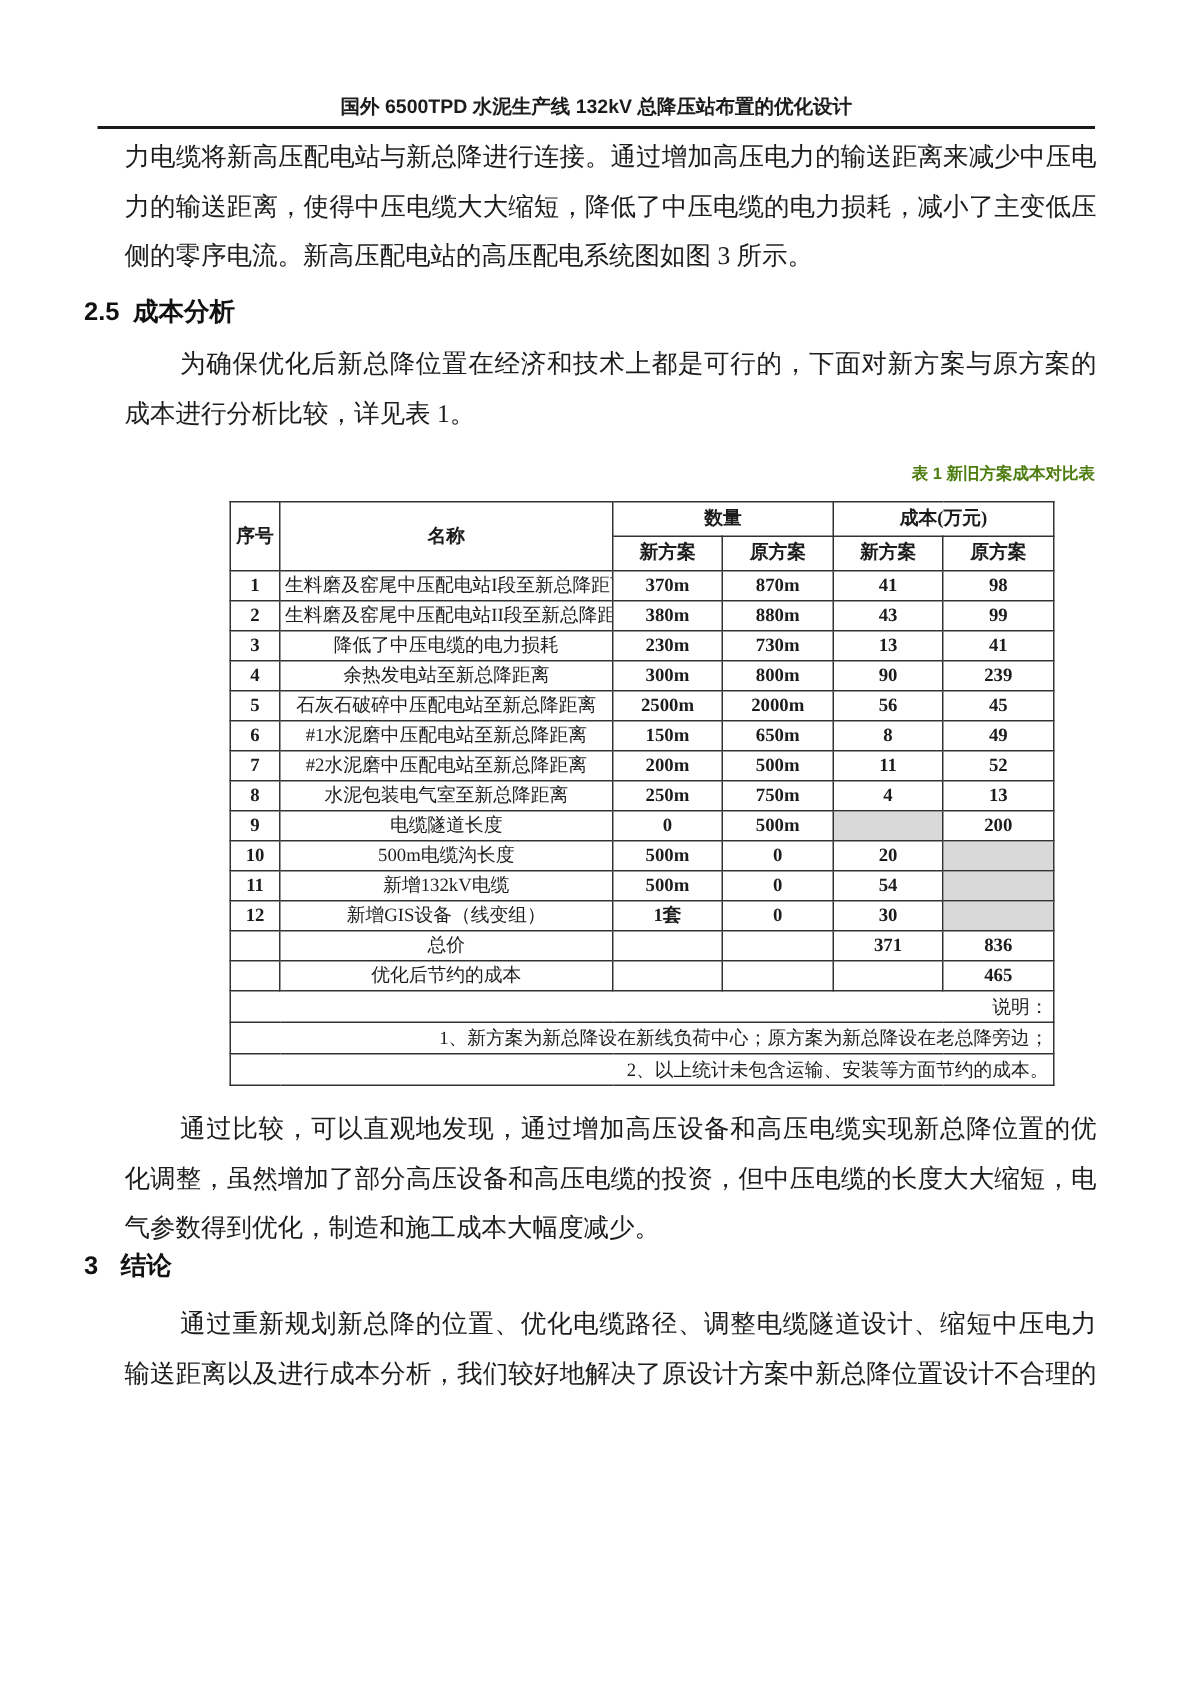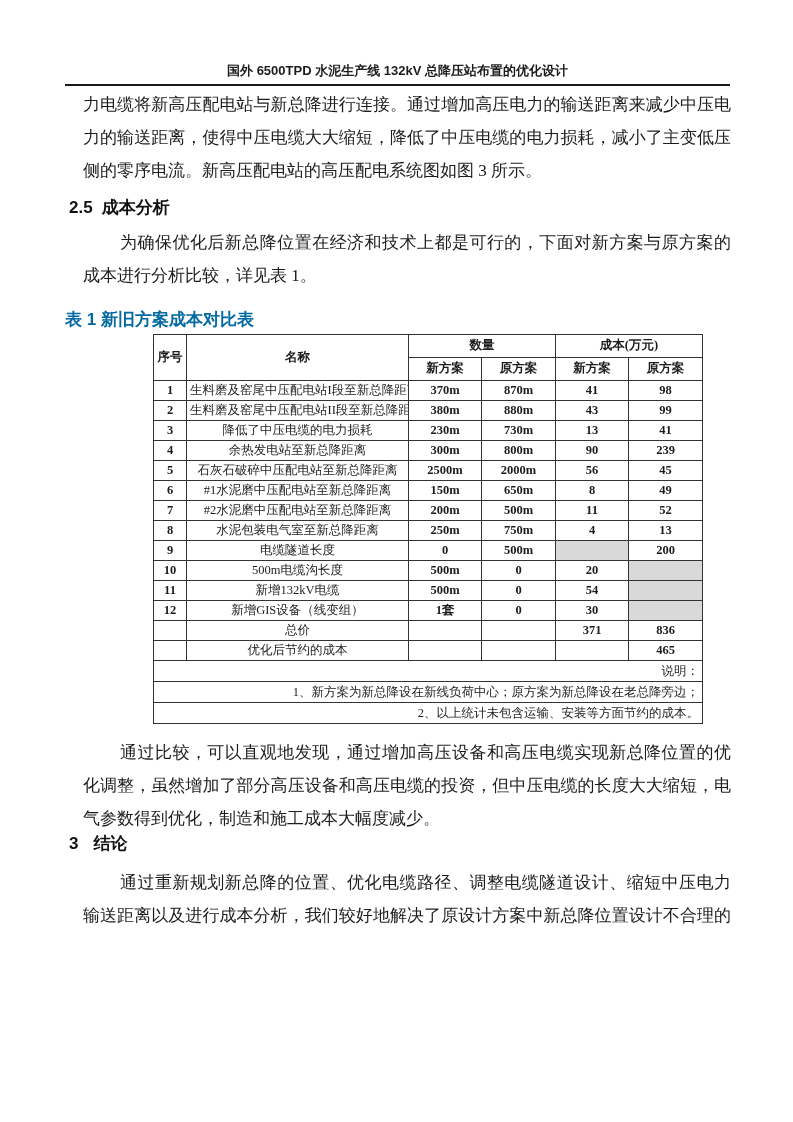--- a/index.html
+++ b/index.html
@@ -32,34 +32,34 @@
     text-align:justify;
     color:#1c1c1c;
   }
   .para.indent { text-indent:37px; }
   .p1 { top:88px; }
   .p2 { top:226px; }
   .p3 { top:720px;margin-top:16px; }
   .p4 { top:866px; }
   
   .sec-heading {
-    position:absolute; left:69px;
+    position:absolute; left:56px;
     font-family:"Liberation Sans", sans-serif;
     font-weight:bold; font-size:17px; color:#111;
   }
   .h25 { top:196px; }
   .h3  { top:832px; }
   .sec-heading .sec-num { display:inline-block; margin-right:9px; }
   .h3 .sec-num { margin-right:15px; }
   
   .tbl-caption {
     position:absolute; top:308px; left:65px; width:665px;
-    text-align:left;
+    text-align:right;
     font-family:"Liberation Sans", sans-serif;
-    font-weight:bold; font-size:17px; color:#0369a1;
+    font-weight:bold; font-size:11px; color:#4d7c0f;
   }
   table.cost {
     position:absolute; top:334px; left:123px;
     width:549px;
     border-collapse:collapse;
     table-layout:fixed;
     font-size:12.5px;
     color:#1c1c1c;
     margin-left:30px;
   }

